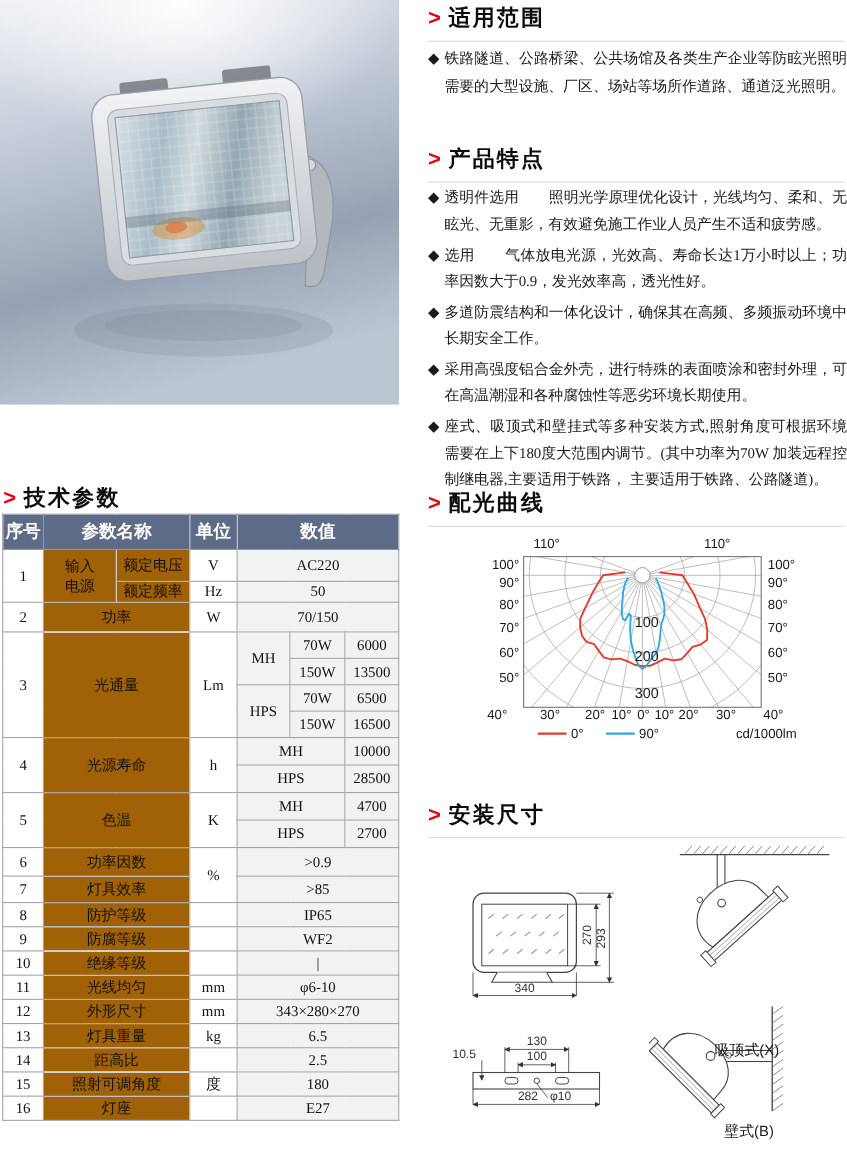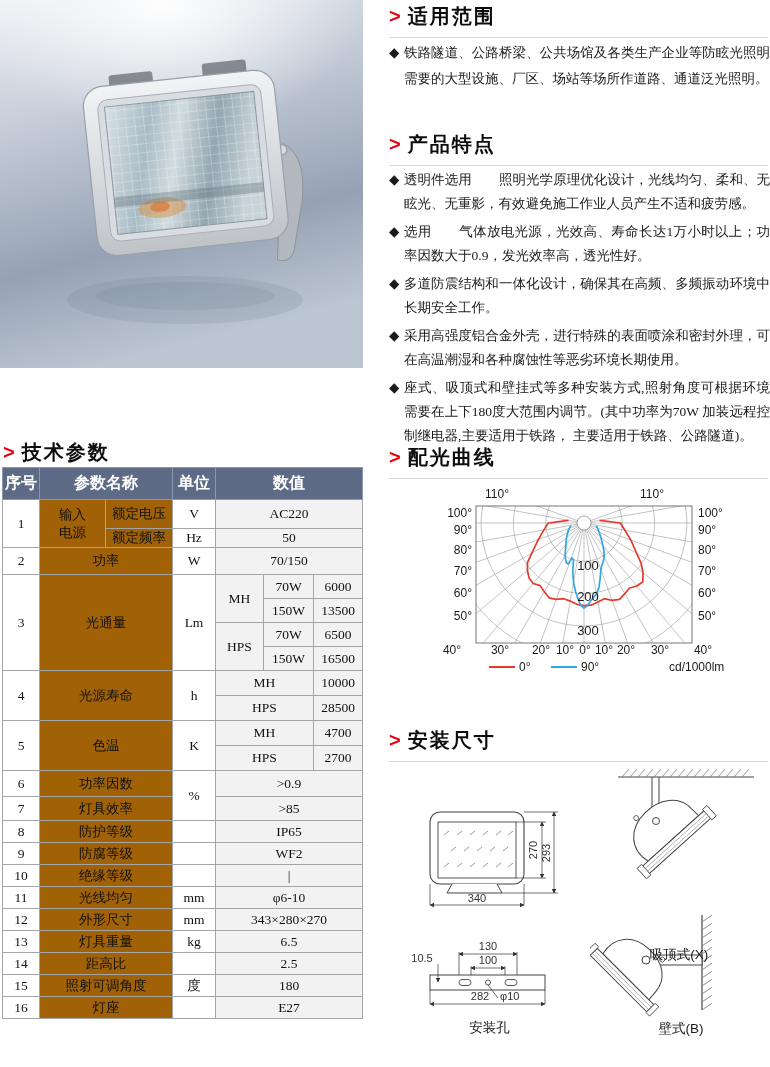--- a/index.html
+++ b/index.html
@@ -452,15 +452,14 @@
       <rect x="-40" y="12" width="80" height="10" fill="#fff" stroke="#444" stroke-width="1"></rect>
       <path d="M-40,15.5H40 M-40,19H40" stroke="#888" stroke-width="0.6"></path>
       <rect x="-45" y="10" width="5" height="13" fill="#fff" stroke="#444" stroke-width="0.9"></rect>
       <rect x="40" y="10" width="5" height="13" fill="#fff" stroke="#444" stroke-width="0.9"></rect>
       <circle cx="14" cy="-26" r="2.5" fill="#fff" stroke="#444" stroke-width="0.8"></circle>
     </g>
     <circle cx="56" cy="50" r="4" fill="#fff" stroke="#444" stroke-width="1"></circle>
   </svg>
 
   <div class="abs lbl" style="left:594px;top:946px;width:170px">吸顶式(X)</div>
-  <div class="abs lbl" style="left:392px;top:1019px;width:195px">安装孔</div>
   <div class="abs lbl" style="left:597px;top:1020px;width:168px">壁式(B)</div>
 </div>
 
 </body></html>

